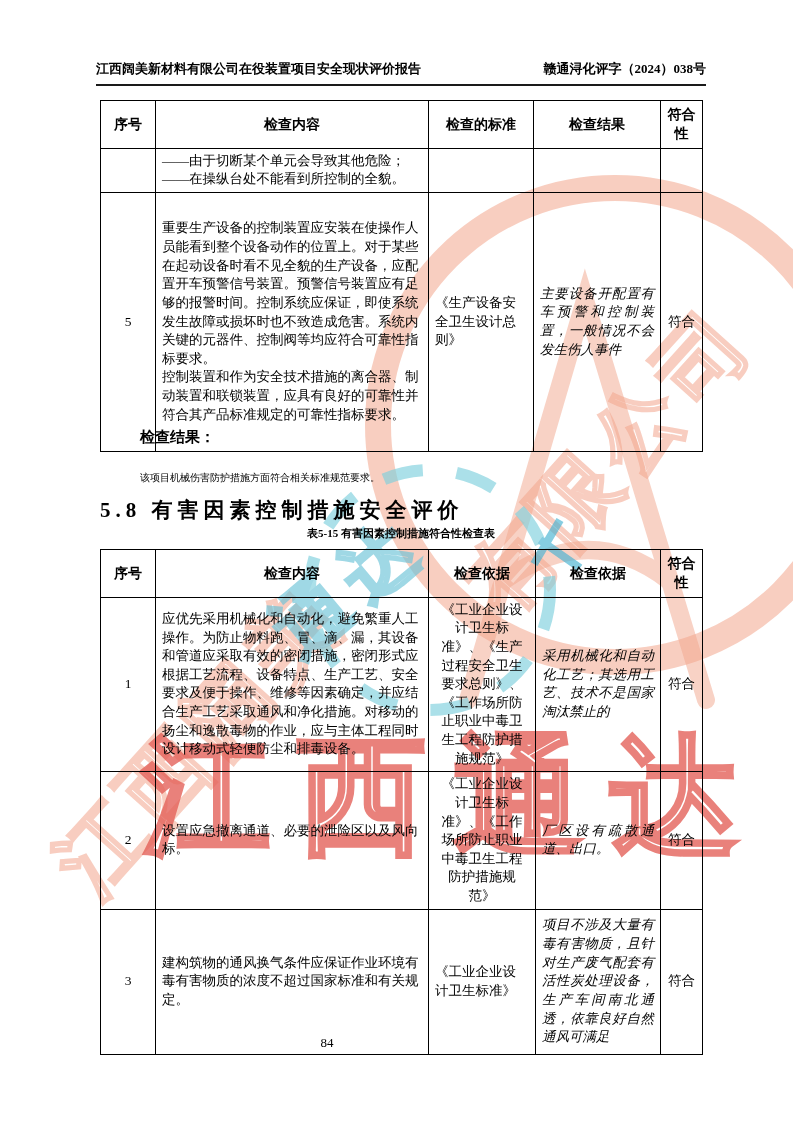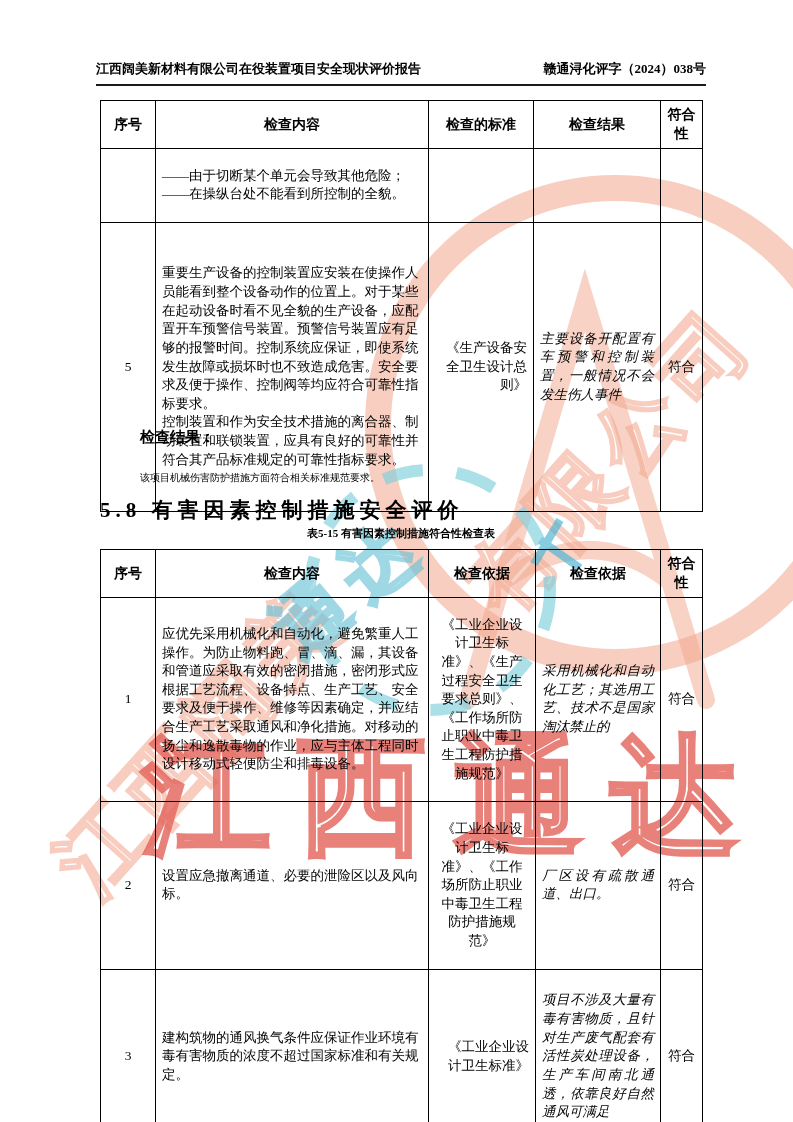--- a/index.html
+++ b/index.html
@@ -20,24 +20,24 @@
   table.chk{
     position:absolute;left:100px;width:602px;
     border-collapse:collapse;table-layout:fixed;
     font-size:13.5px;line-height:1.38;
   }
   table.chk,table.chk td,table.chk th{border:1.6px solid #000;}
   table.chk th{
     font-size:14px;font-weight:bold;text-align:center;
     padding:4px 2px;vertical-align:middle;
   }
-  table.chk td{padding:18px 6px;vertical-align:middle;}
+  table.chk td{padding:3px 6px;vertical-align:middle;}
   td.c-no{text-align:center;padding:3px 1px;}
   td.c-content{text-align:left;white-space:pre-wrap;}
-  td.c-std{text-align:right;padding:3px 4px;margin-left:8px;}
+  td.c-std{text-align:left;padding:3px 4px;margin-left:8px;}
   td.c-std-left{text-align:center;padding:3px 4px;margin-left:43px;}
   td.c-res{text-align:left;text-align:justify;padding:3px 5px;font-style:italic;}
   td.c-conf{text-align:center;padding:3px 1px;}
   #table1{top:100px;}
   #table2{top:549px;}
   #table1 .rowA td{height:36px;}
   #table1 .row5 td{height:252px;}
   #t2r1 td{height:162px;}
   #t2r2 td{height:112px;}
   #t2r3 td{height:138px;}
@@ -98,21 +98,21 @@
     <tr class="rowA">
       <td class="c-no"></td>
       <td class="c-content">——由于切断某个单元会导致其他危险；
 ——在操纵台处不能看到所控制的全貌。</td>
       <td class="c-std"></td>
       <td class="c-res"></td>
       <td class="c-conf"></td>
     </tr>
     <tr class="row5">
       <td class="c-no">5</td>
-      <td class="c-content">重要生产设备的控制装置应安装在使操作人员能看到整个设备动作的位置上。对于某些在起动设备时看不见全貌的生产设备，应配置开车预警信号装置。预警信号装置应有足够的报警时间。控制系统应保证，即使系统发生故障或损坏时也不致造成危害。安全要求及便于操作、控制阀等均应符合可靠性指标要求。
+      <td class="c-content">重要生产设备的控制装置应安装在使操作人员能看到整个设备动作的位置上。对于某些在起动设备时看不见全貌的生产设备，应配置开车预警信号装置。预警信号装置应有足够的报警时间。控制系统应保证，即使系统发生故障或损坏时也不致造成危害。系统内关键的元器件、控制阀等均应符合可靠性指标要求。
 控制装置和作为安全技术措施的离合器、制动装置和联锁装置，应具有良好的可靠性并符合其产品标准规定的可靠性指标要求。</td>
       <td class="c-std">《生产设备安全卫生设计总则》</td>
       <td class="c-res">主要设备开配置有车预警和控制装置，一般情况不会发生伤人事件</td>
       <td class="c-conf">符合</td>
     </tr>
   </tbody>
     </table>
 
   <div class="result-label">检查结果：</div>
   <div class="result-text">该项目机械伤害防护措施方面符合相关标准规范要求。</div>
@@ -153,20 +153,21 @@
     <tr id="t2r3">
       <td class="c-no">3</td>
       <td class="c-content">建构筑物的通风换气条件应保证作业环境有毒有害物质的浓度不超过国家标准和有关规定。</td>
       <td class="c-std">《工业企业设计卫生标准》</td>
       <td class="c-res">项目不涉及大量有毒有害物质，且针对生产废气配套有活性炭处理设备，生产车间南北通透，依靠良好自然通风可满足</td>
       <td class="c-conf">符合</td>
     </tr>
   </tbody>
     </table>
 
+  <div class="page-number">84</div>
 
   <svg class="wm" width="793" height="1122" viewBox="0 0 793 1122">
 
     <g opacity="0.55">
       <circle cx="615" cy="425" r="237" fill="none" stroke="#f2a58c" stroke-width="26"></circle>
     </g>
 
     <g opacity="0.5" stroke="#f2a58c" stroke-width="18" fill="none" stroke-linecap="round">
       <path d="M 468 700 L 585 300 L 706 700"></path>
       <path d="M 505 580 Q 590 520 668 580"></path>

